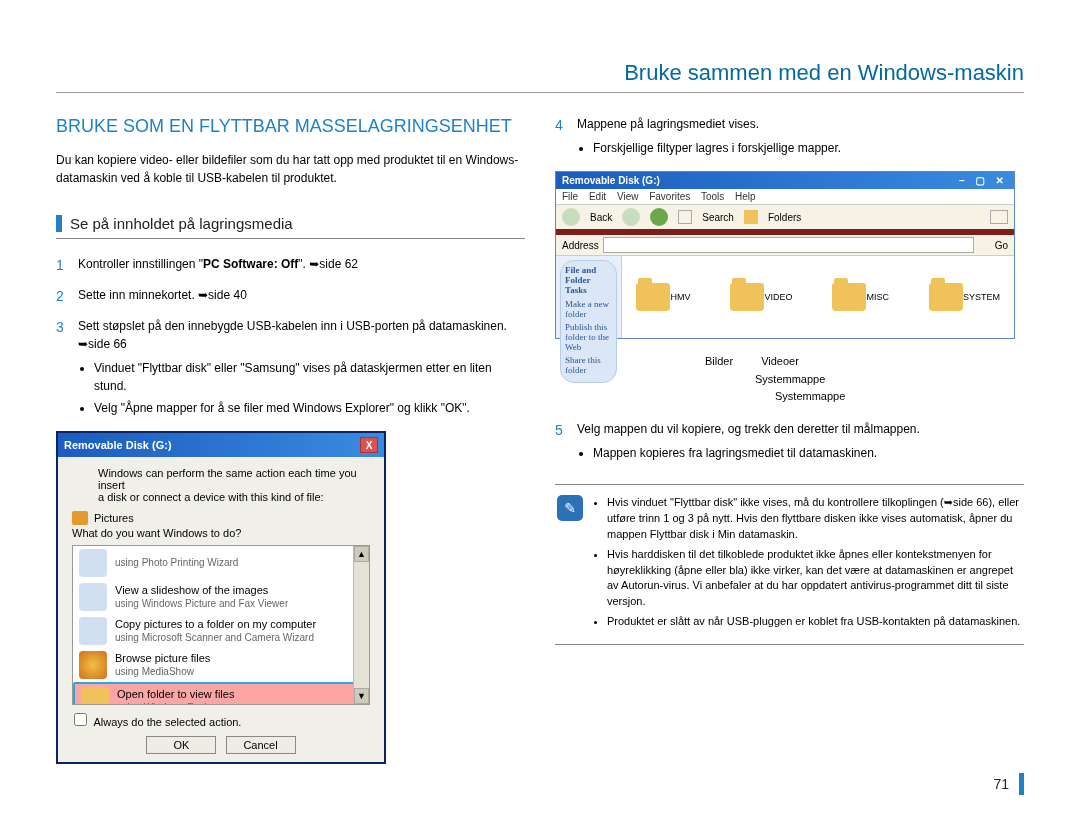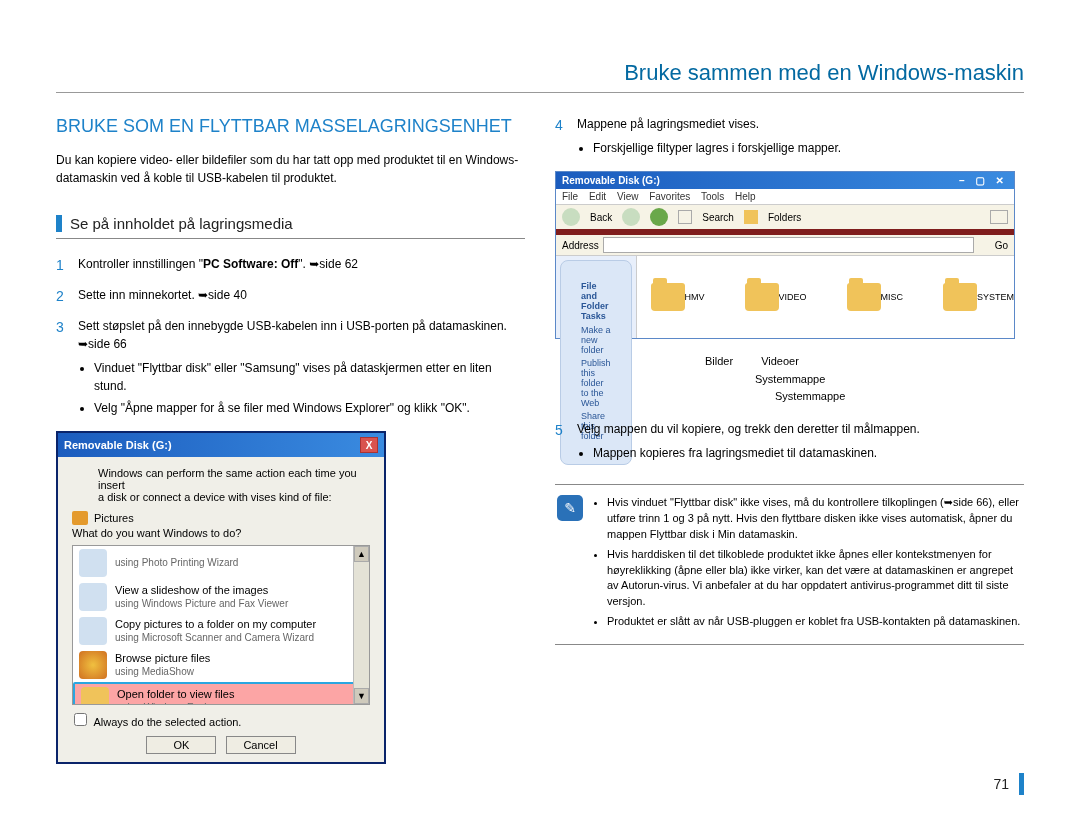--- a/index.html
+++ b/index.html
@@ -227,22 +227,23 @@
     width: 118px;
     background: #e8effb;
     border-right: 1px solid #ccc;
     padding: 4px;
     font-size: 9px;
     color: #2b5797;
   }
   .ex-side .panel {
     background: #dbe7f7;
     border: 1px solid #b9cce6;
-    border-radius: 8px;
-    padding: 20px;
+    border-radius: 14px;
+    padding: 4px;
+    font-family: Liberation Serif, serif;
   }
   .ex-side .hdr { font-weight: bold; color: #2b5797; margin-bottom: 4px; font-size: 9px; }
   .ex-side .lnk { color: #2b5797; margin-bottom: 3px; }
   .ex-main {
     flex: 1;
     display: flex;
     gap: 40px;
     padding: 10px 14px;
   }
   .folder {
@@ -342,21 +343,21 @@
     </ol>
 
     <div class="dlg">
       <div class="dlg-title">
         <span>Removable Disk (G:)</span>
         <span class="dlg-close">X</span>
       </div>
       <div class="dlg-body">
         <div class="dlg-prompt">
           <div>Windows can perform the same action each time you insert</div>
-          <div>a disk or connect a device with vises kind of file:</div>
+          <div>a disk or connect a device with this kind of file:</div>
         </div>
         <div style="margin:8px 0 2px 0; display:flex; align-items:center; gap:6px;">
           <span style="width:16px;height:14px;background:#e49a2d;display:inline-block;border-radius:2px;"></span>
           <span>Pictures</span>
         </div>
         <div>What do you want Windows to do?</div>
 
         <div class="dlg-list">
           <div class="dlg-item">
             <div class="ico"></div>

